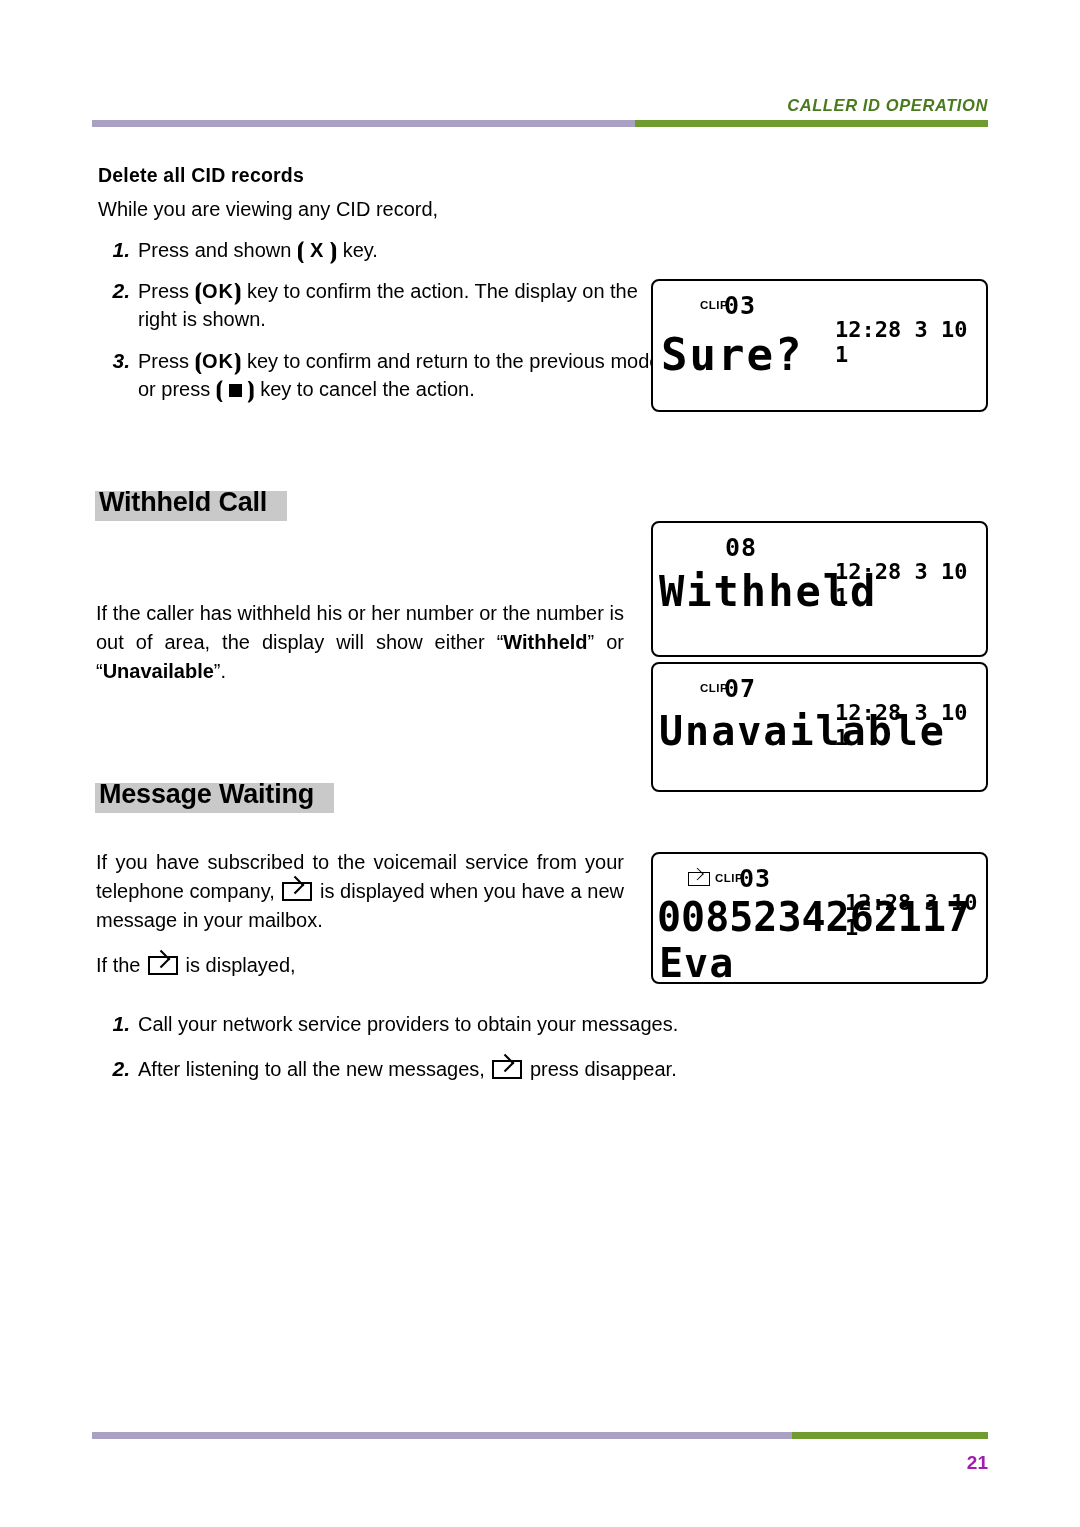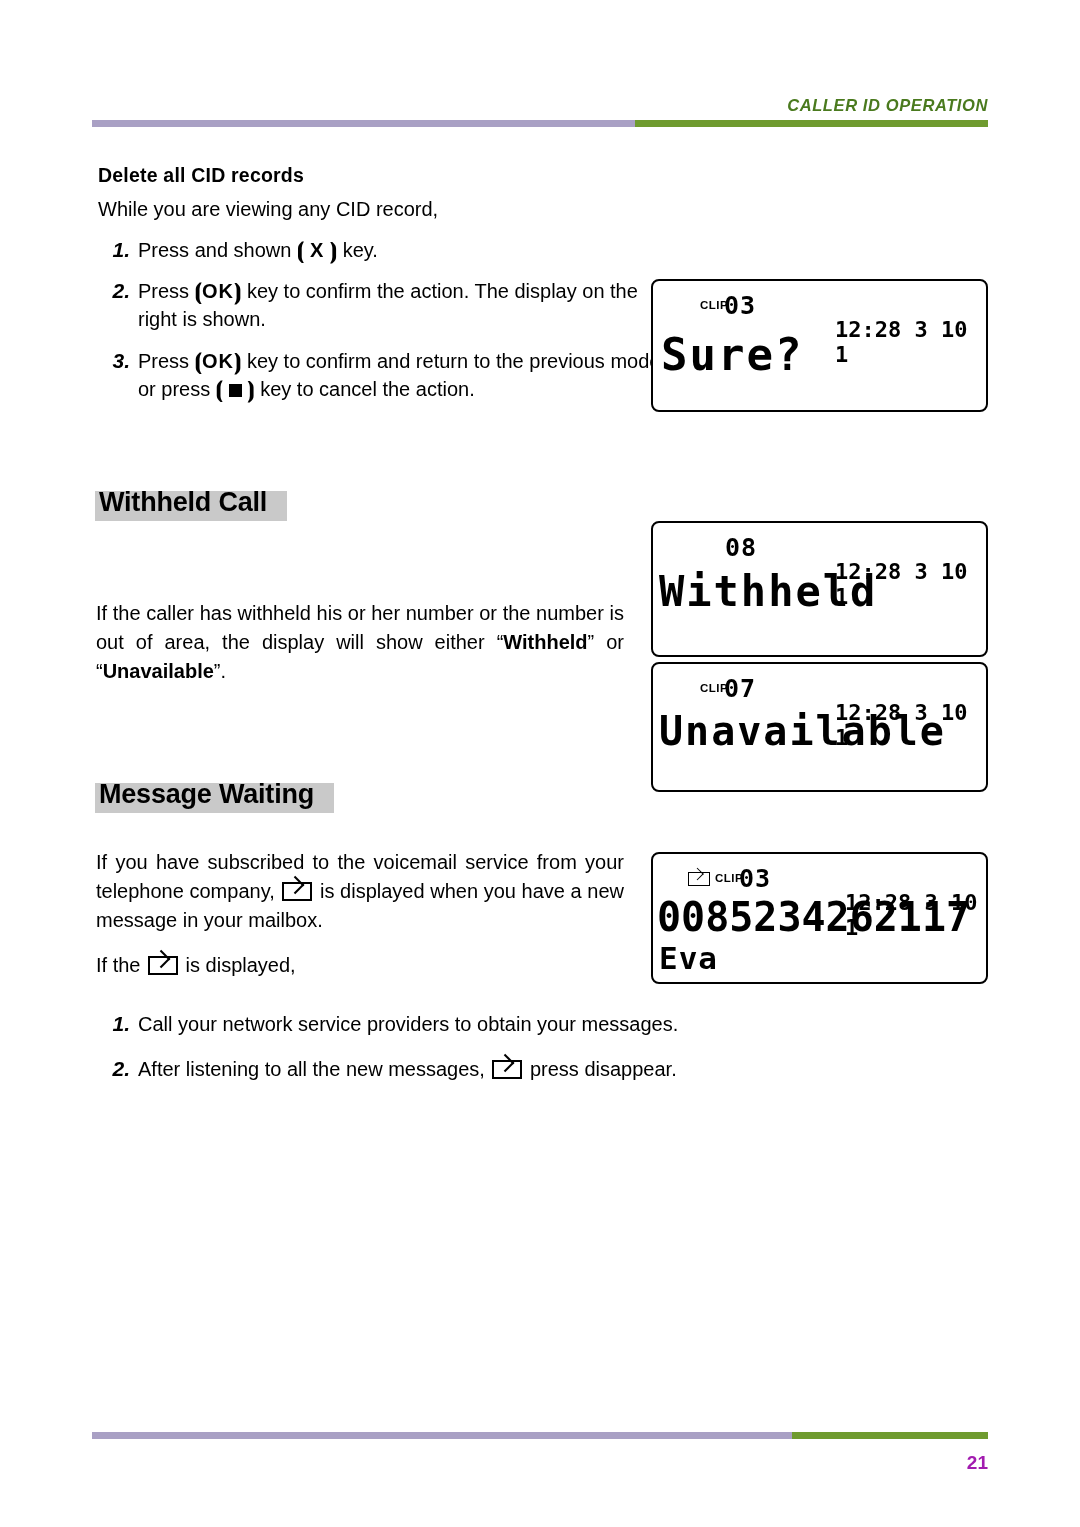--- a/index.html
+++ b/index.html
@@ -303,21 +303,21 @@
     font-weight: bold;
     font-size: 40px;
     letter-spacing: 0px;
   }
   .lcd4 .lcd-name {
     position: absolute;
     left: 6px;
     top: 86px;
     font-family: "DejaVu Sans Mono", monospace;
     font-weight: bold;
-    font-size: 31px;
+    font-size: 40px;
     letter-spacing: 1px;
   }
 </style>
 </head>
 <body>
 
 <div class="header">
   <div class="header-title">CALLER ID OPERATION</div>
   <div class="header-rule">
     <div class="seg-left"></div>

